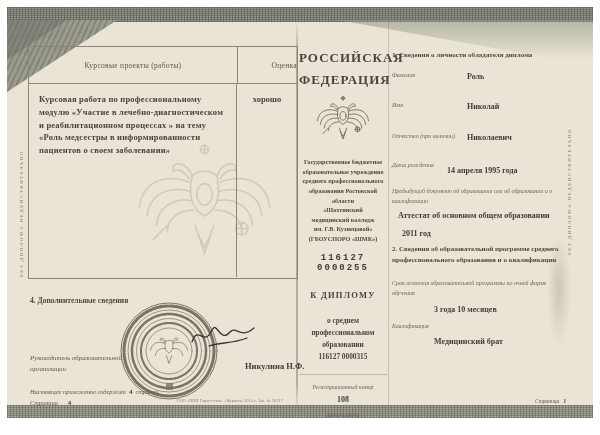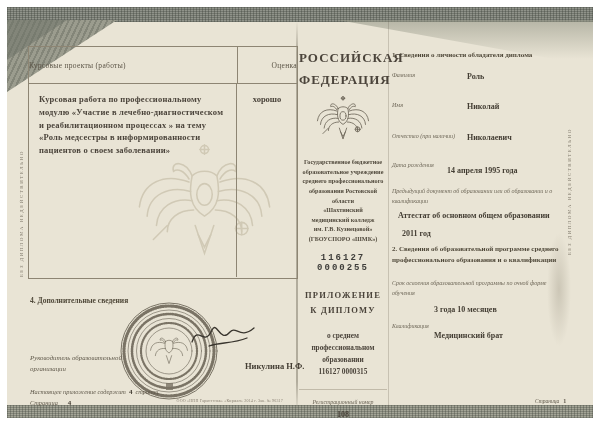--- a/index.html
+++ b/index.html
@@ -52,21 +52,21 @@
   .vtext{
     position:absolute;writing-mode:vertical-rl;transform:rotate(180deg);
     font-size:5px;letter-spacing:1.5px;color:#837c6e;white-space:nowrap;
   }
   .vtext-l{left:12px;top:150px;height:120px;}
   .vtext-r{left:560px;top:133px;height:115px;}
 
   
   .tbl{position:absolute;left:21px;top:39px;width:268px;height:231px;border:1px solid #8d8573;}
   .tbl-head{display:flex;height:36px;border-bottom:1px solid #8d8573;}
-  .tbl-c1{width:208px;border-right:1px solid #8d8573;display:flex;align-items:center;}
+  .tbl-c1{width:208px;border-right:1px solid #8d8573;display:flex;align-items:center;justify-content:center;}
   .tbl-c2{flex:1;display:flex;align-items:center;justify-content:flex-end;}
   .tbl-body{display:flex;height:193px;}
   .tbl-cell1{width:208px;border-right:1px solid #8d8573;padding:9px 8px 0 10px;box-sizing:border-box;}
   .tbl-cell2{flex:1;text-align:center;padding-top:10px;}
   .th-txt{font-size:7.5px;color:#5c5547;letter-spacing:.3px;}
   .course-txt{font-size:8.5px;font-weight:bold;line-height:1.5;letter-spacing:.2px;color:#4b443b;}
   .grade-txt{font-size:8.5px;font-weight:bold;color:#4b443b;}
 
   .wm-eagle{position:absolute;left:120px;top:118px;opacity:.55;}
 
@@ -238,21 +238,20 @@
       <span>образовательное учреждение</span>
       <span>среднего профессионального</span>
       <span>образования Ростовской области</span>
       <span>«Шахтинский</span>
       <span>медицинский колледж</span>
       <span>им. Г.В. Кузнецовой»</span>
       <span>(ГБОУСПОРО «ШМК»)</span>
     </div>
     <div class="serial">116127 0000255</div>
     <div class="doc-title">
-      <div>ПРИЛОЖЕНИЕ</div>
       <div>К ДИПЛОМУ</div>
     </div>
     <div class="doc-ref">
       <span>о среднем</span>
       <span>профессиональном</span>
       <span>образовании</span>
       <span>116127 0000315</span>
     </div>
     <div class="reg-sec">
       <div class="tiny-lbl">Регистрационный номер</div>
@@ -285,21 +284,21 @@
     <div class="r-abs lbl" style="top:142px;width:172px;line-height:1.6;">Предыдущий документ об образовании или об образовании и о квалификации</div>
     <div class="r-abs val" style="top:166px;left:6px;">Аттестат об основном общем образовании</div>
     <div class="r-abs val" style="top:184px;left:10px;">2011 год</div>
 
     <div class="r-abs sec-title" style="top:199px;width:176px;">2. Сведения об образовательной программе среднего профессионального образования и о квалификации</div>
 
     <div class="r-abs lbl" style="top:234px;width:170px;line-height:1.6;">Срок освоения образовательной программы по очной форме обучения</div>
     <div class="r-abs val" style="top:260px;left:42px;">3 года 10 месяцев</div>
 
     <div class="r-abs lbl" style="top:278px;">Квалификация</div>
-    <div class="r-abs val" style="top:286px;left:42px;">Медицинский брат</div>
+    <div class="r-abs val" style="top:292px;left:42px;">Медицинский брат</div>
 
   </div>
 
   <div class="pageline-r">
     <span>Страница</span><b>1</b>
   </div>
 
 </div>
 
 </body></html>

